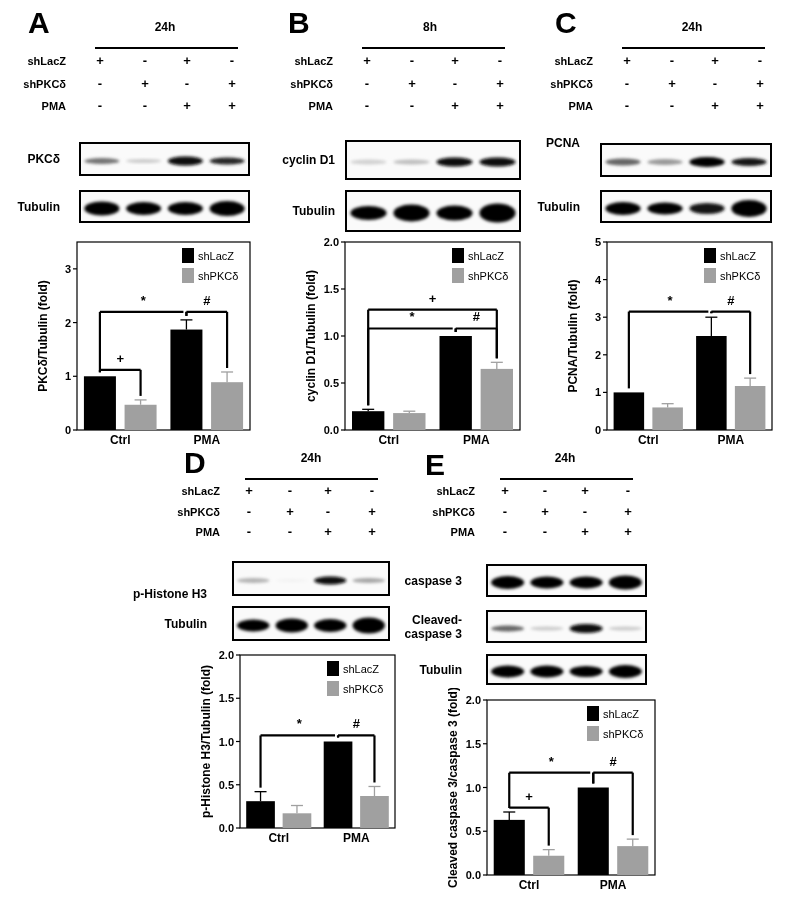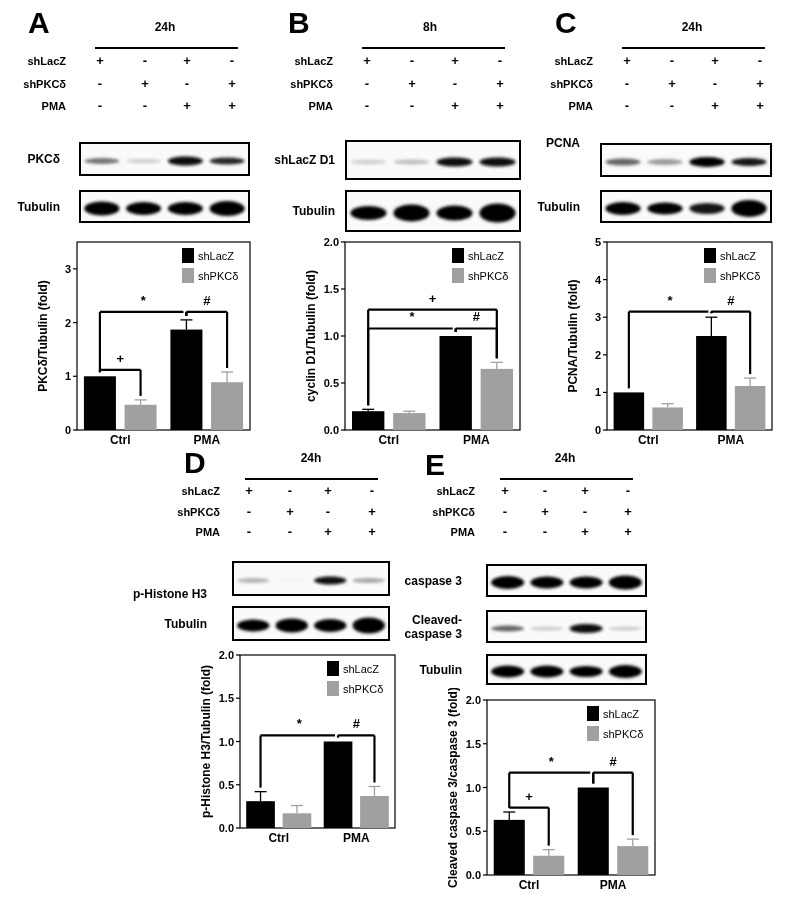--- a/index.html
+++ b/index.html
@@ -119,21 +119,21 @@
     <div class="abs rowlabel" style="left: -22px; top: 77px;">shPKCδ</div>
     <div class="abs sign" style="left: 95px; top: 77px;">-</div>
     <div class="abs sign" style="left: 140px; top: 77px;">+</div>
     <div class="abs sign" style="left: 183px; top: 77px;">-</div>
     <div class="abs sign" style="left: 228px; top: 77px;">+</div>
     <div class="abs rowlabel" style="left: -22px; top: 99px;">PMA</div>
     <div class="abs sign" style="left: 95px; top: 99px;">-</div>
     <div class="abs sign" style="left: 140px; top: 99px;">-</div>
     <div class="abs sign" style="left: 183px; top: 99px;">+</div>
     <div class="abs sign" style="left: 228px; top: 99px;">+</div>
-    <div class="abs blotlabel" style="left: -20px; top: 153px;">shLacZ D1</div>
+    <div class="abs blotlabel" style="left: -20px; top: 153px;">cyclin D1</div>
     <div class="abs blot" style="left: 80px; top: 140px; width: 176px; height: 40px;"><svg width="172" height="36" viewBox="0 0 172 36">
         <defs>
           <filter id="blur1_0" x="-20%" y="-50%" width="140%" height="200%">
             <feGaussianBlur stdDeviation="1.6"></feGaussianBlur>
           </filter>
         </defs>
         <ellipse cx="21.5" cy="20" rx="18.06" ry="2.5" fill="rgb(209,209,209)" filter="url(#blur1_0)"></ellipse>
         <ellipse cx="64.5" cy="20" rx="18.06" ry="2.5" fill="rgb(191,191,191)" filter="url(#blur1_0)"></ellipse>
         <ellipse cx="107.5" cy="20" rx="18.06" ry="4.5" fill="rgb(13,13,13)" filter="url(#blur1_0)"></ellipse>
         <ellipse cx="150.5" cy="20" rx="18.06" ry="4.5" fill="rgb(13,13,13)" filter="url(#blur1_0)"></ellipse>

